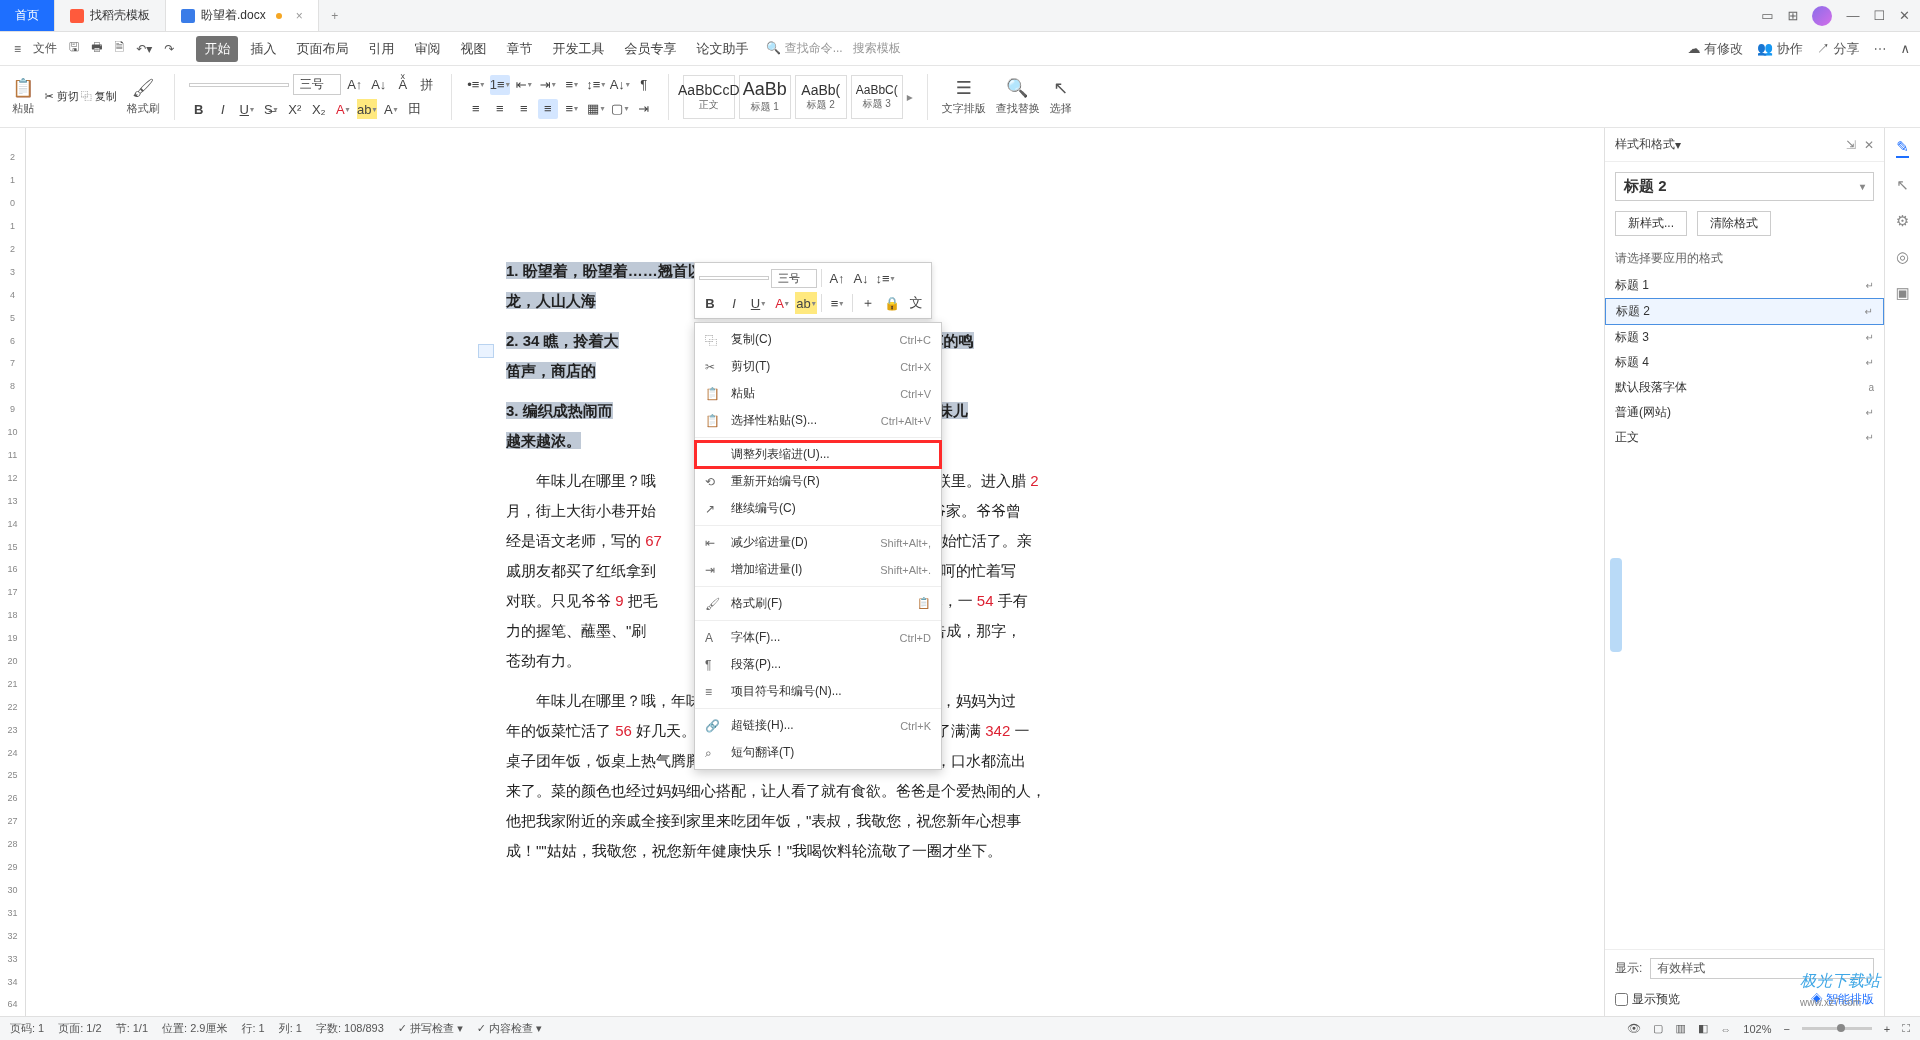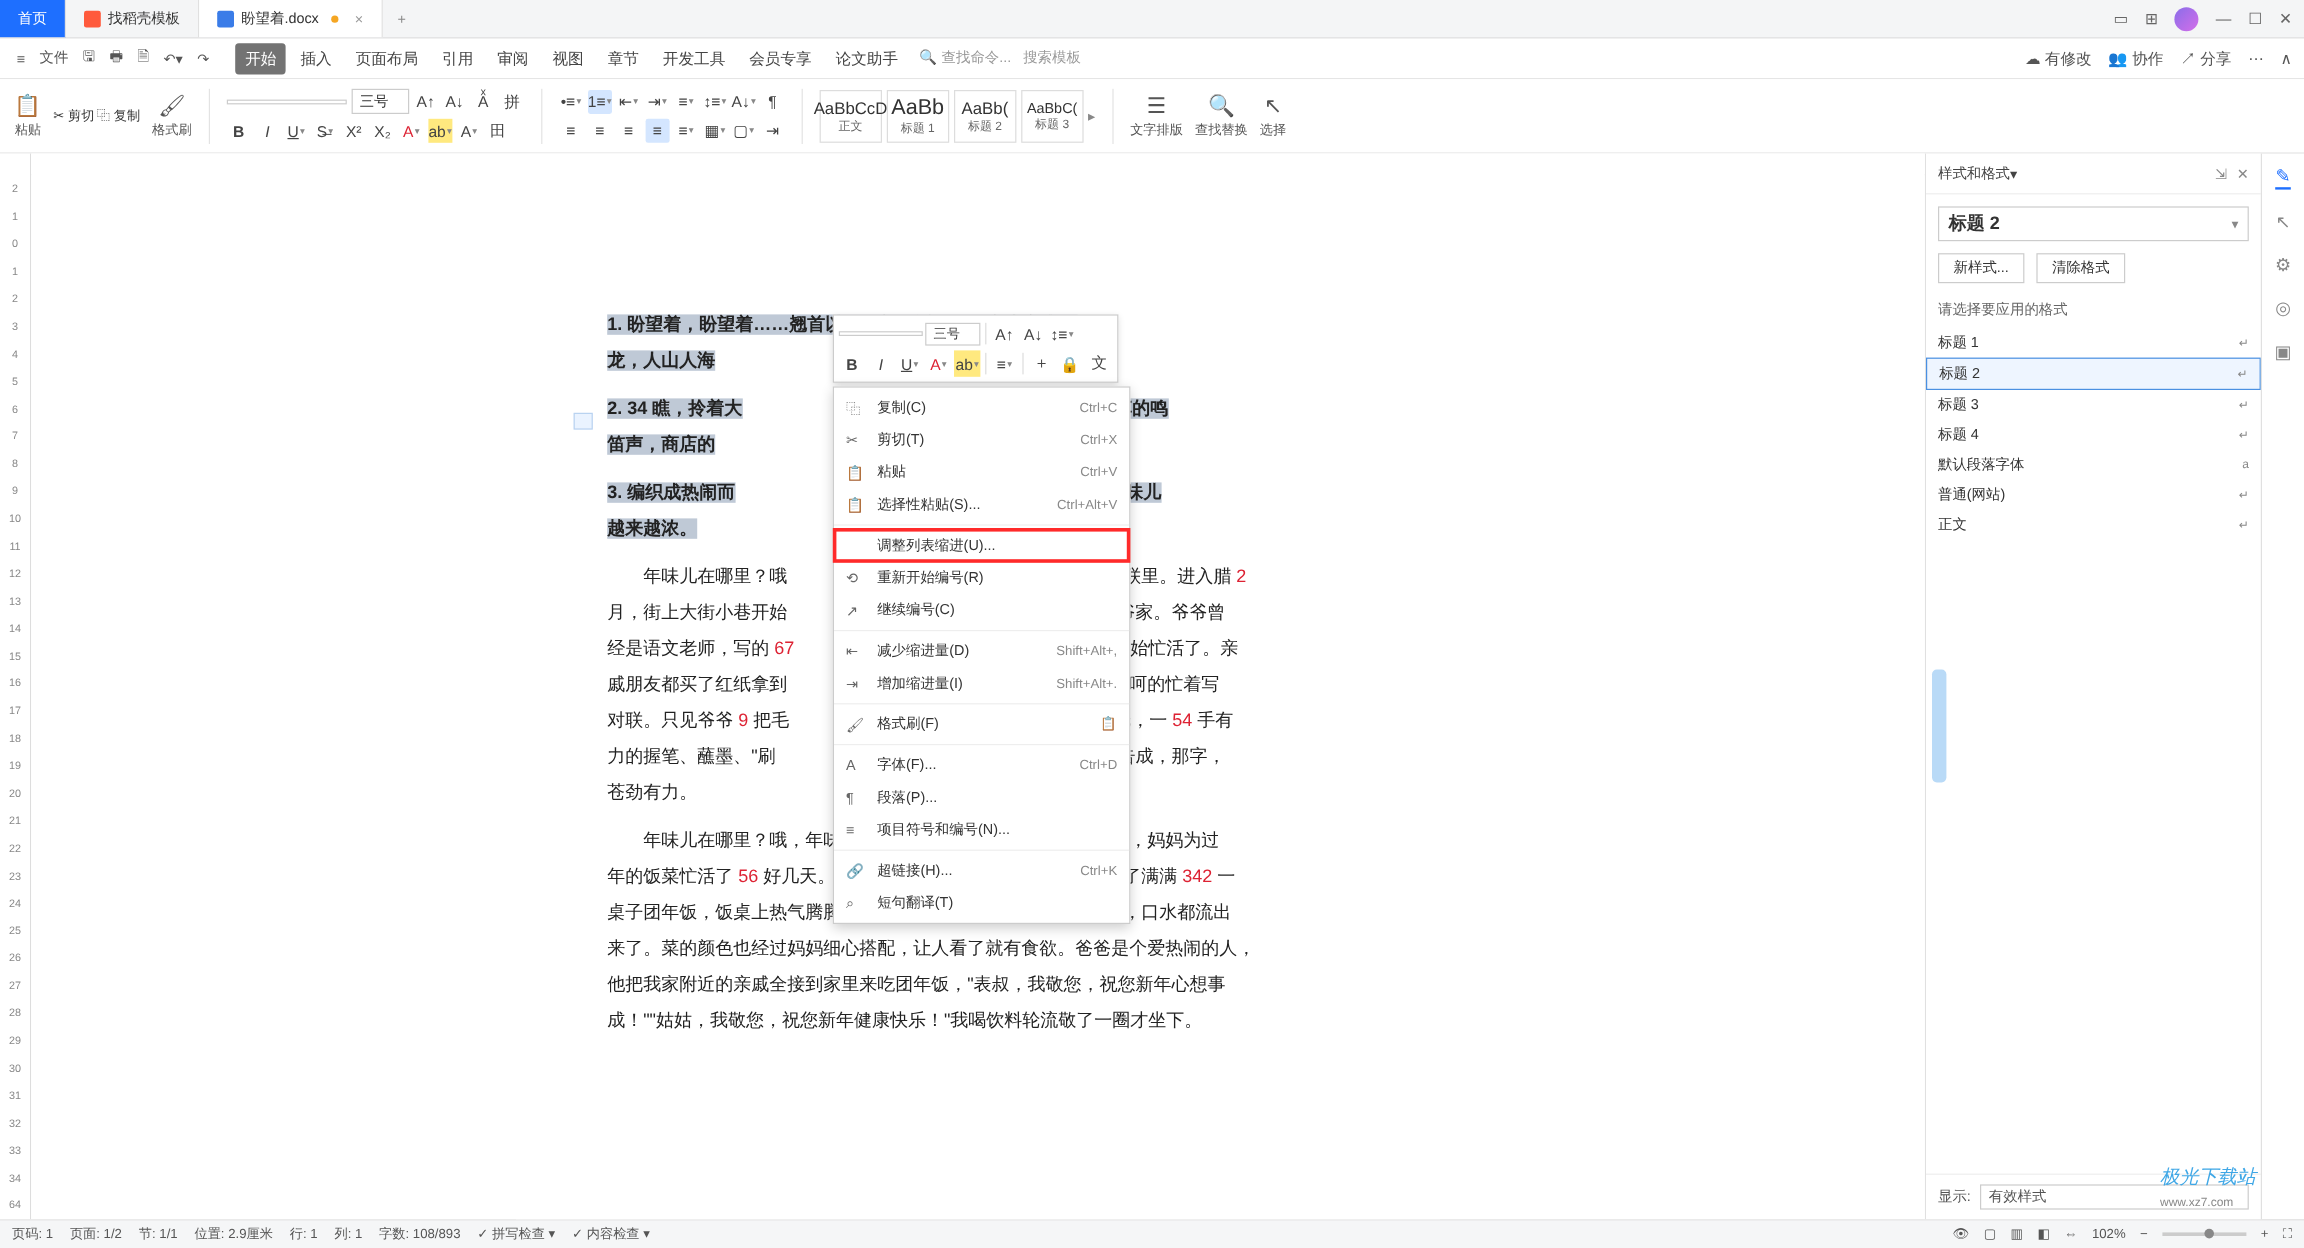--- a/index.html
+++ b/index.html
@@ -388,20 +388,25 @@
         <span class="arr">↵</span>
       </div>
     <div class="ls">
         <span>正文</span>
         <span class="arr">↵</span>
       </div>
     <div class="bottom">
         <span>显示:</span>
         <span class="sel" style="flex:1">有效样式</span>
       </div>
+    <div class="chk">
+        <input type="checkbox" style="">
+        <span>显示预览</span>
+        <span style="margin-left:auto;color:#1e6fff">◈ <span>智能排版</span></span>
+      </div>
   </div>
 
   <div class="sidetabs">
     <span class="t act">✎</span>
     <span class="t">↖</span>
     <span class="t">⚙</span>
     <span class="t">◎</span>
     <span class="t">▣</span>
   </div>
 

